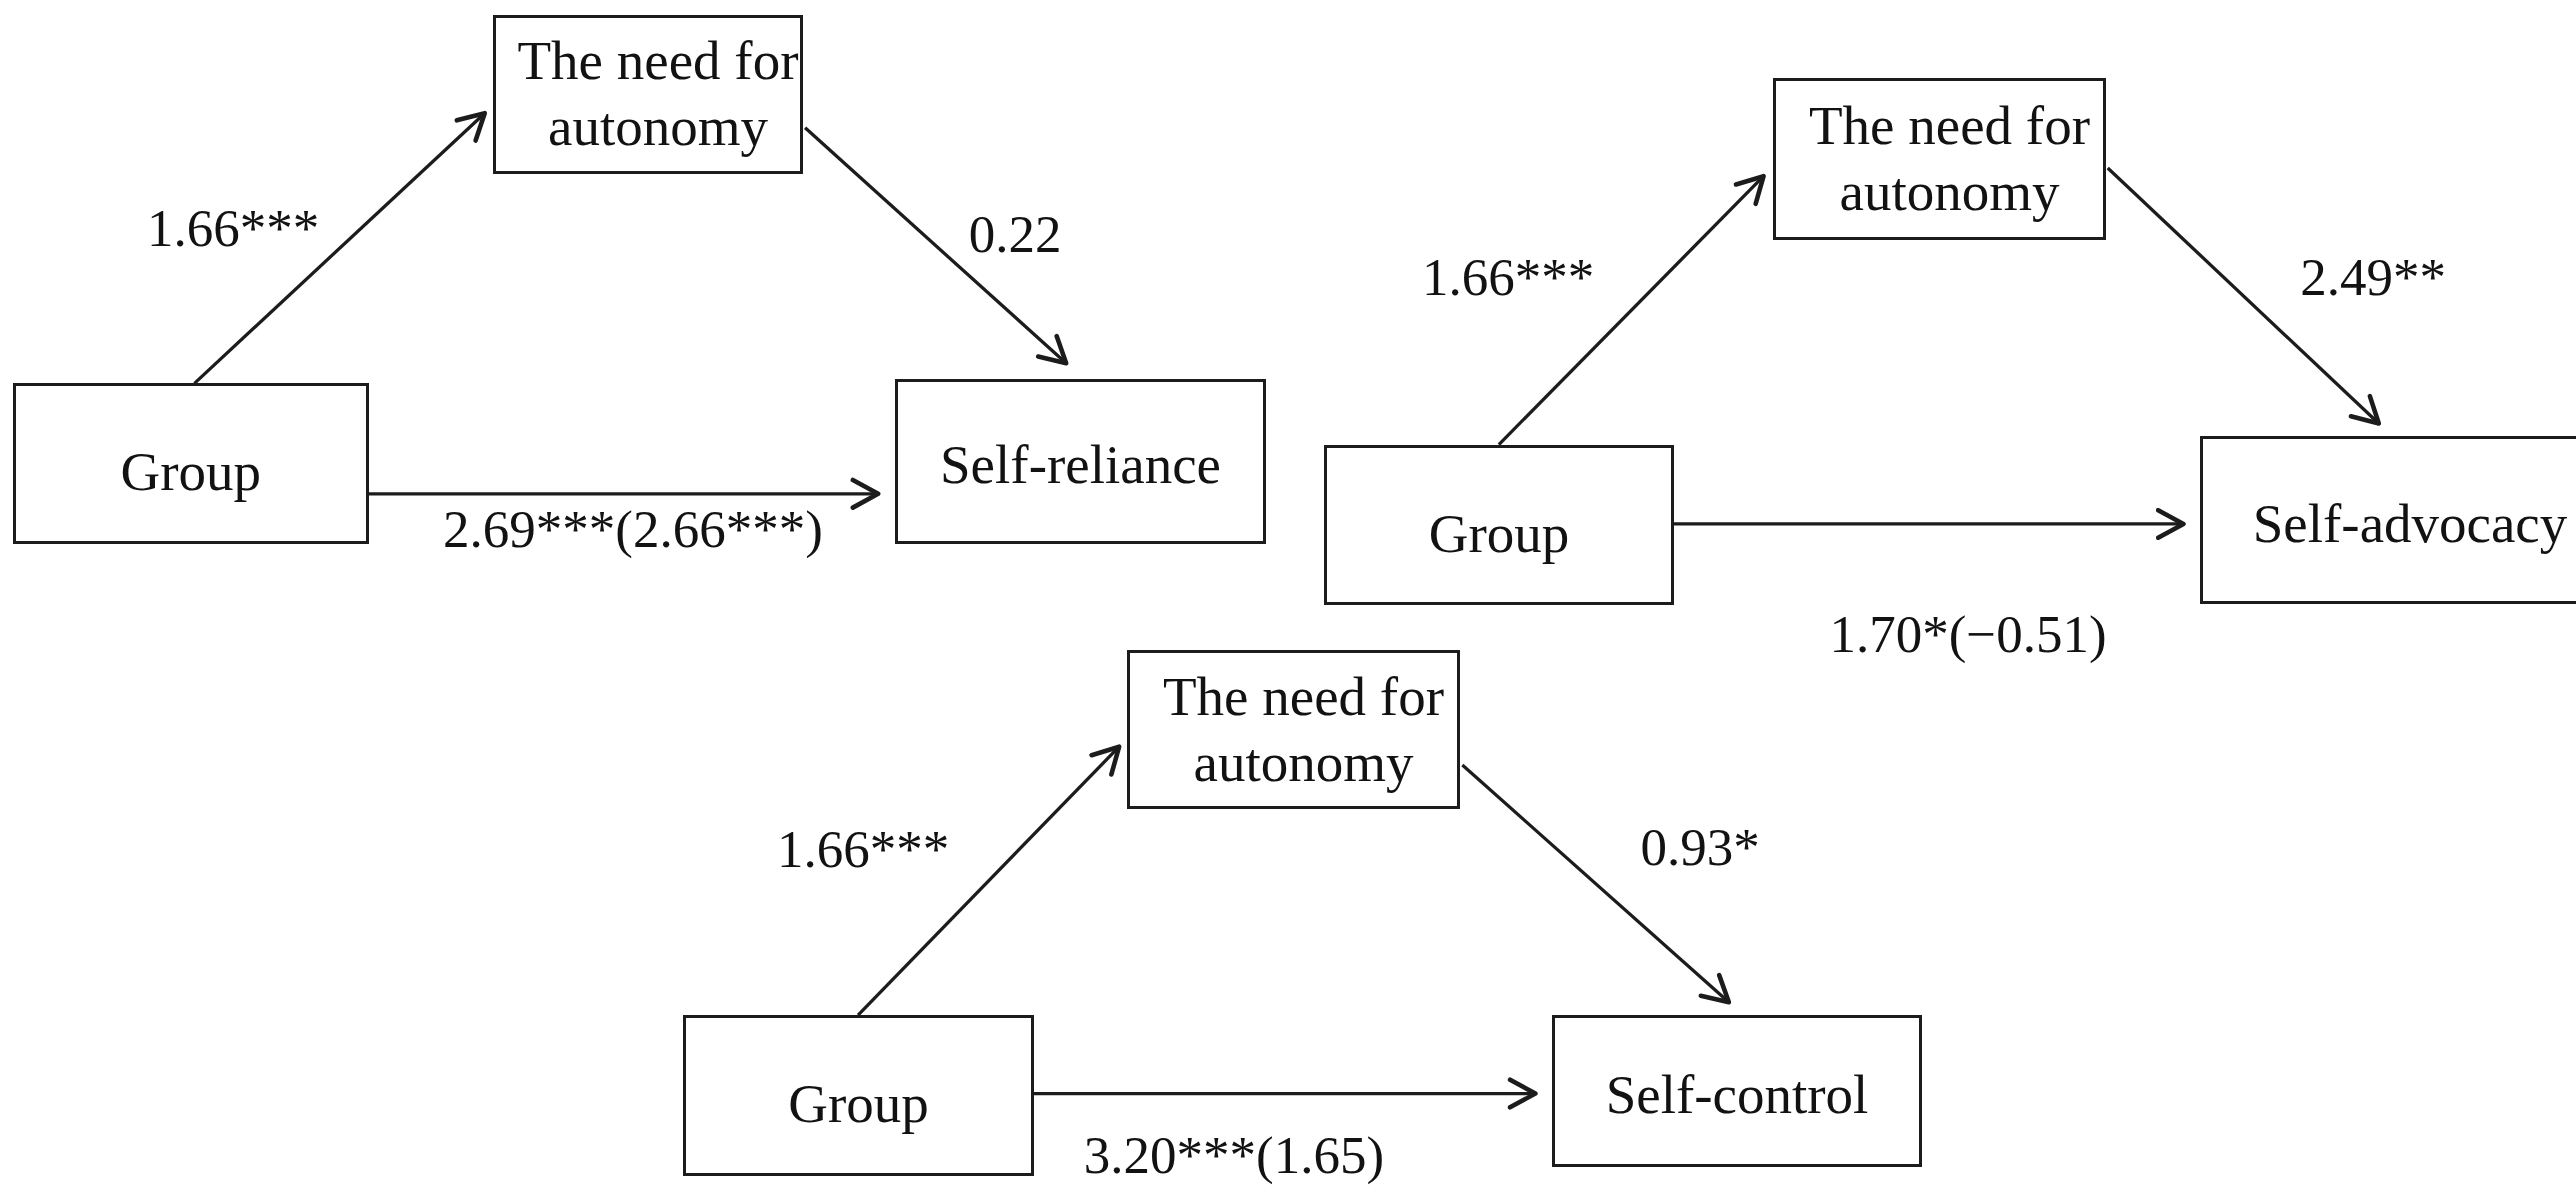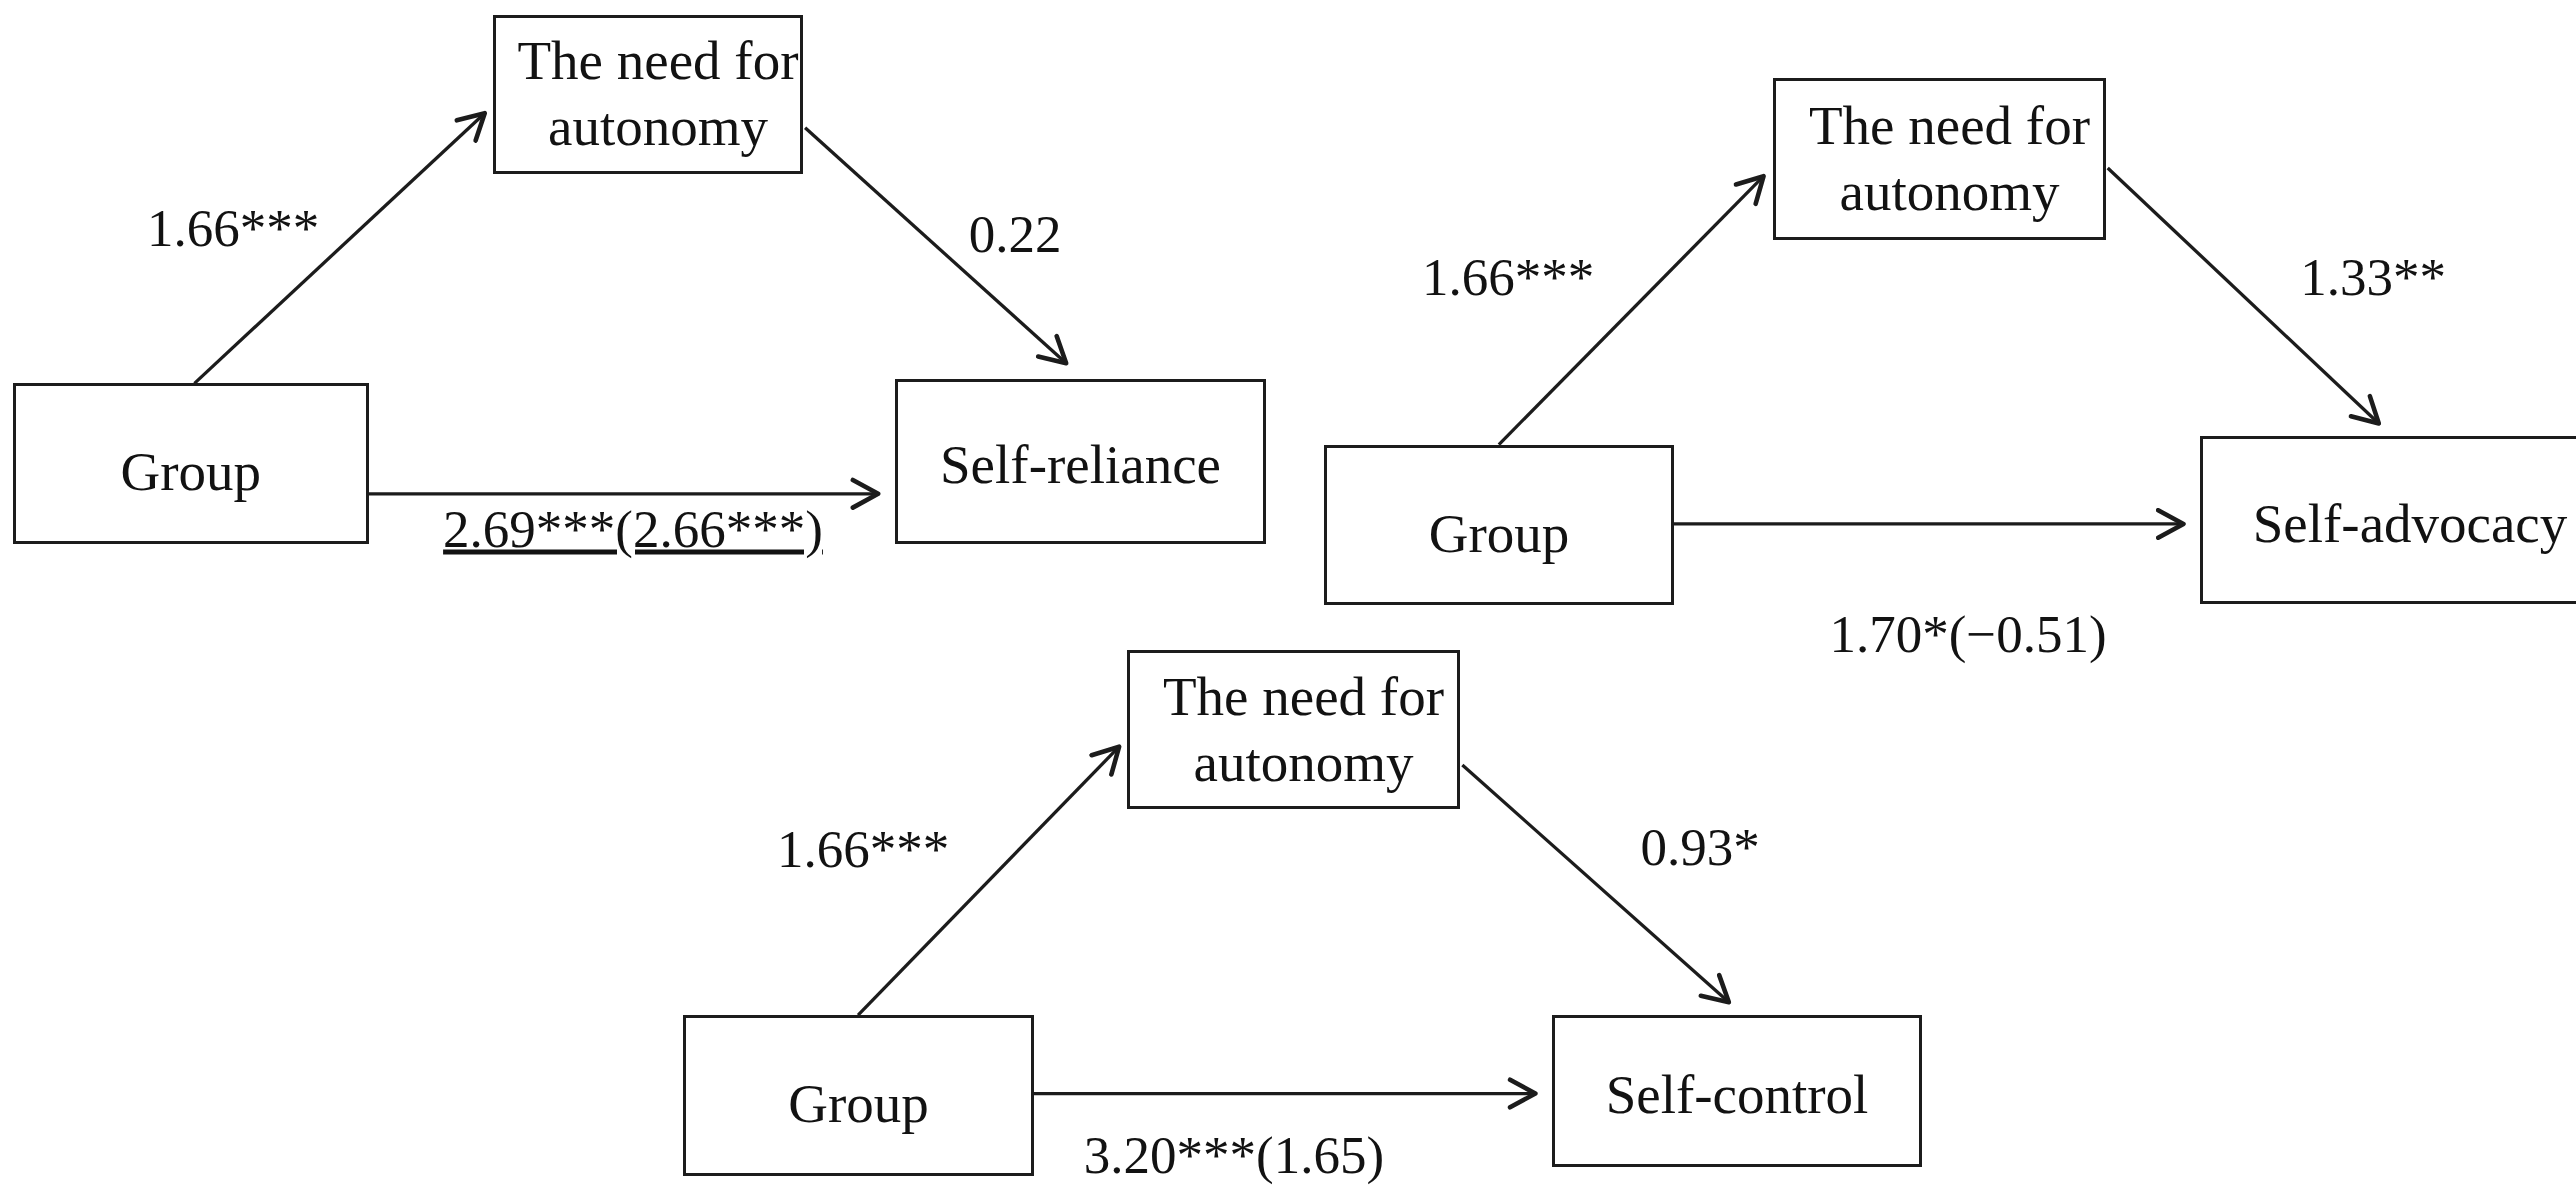--- a/index.html
+++ b/index.html
@@ -86,34 +86,34 @@
     <span>autonomy</span>
   </div>
   <div class="node predictor" style="left:12.8px; top:383px; width:356px; height:161px;">
     <span>Group</span>
   </div>
   <div class="node outcome" style="left:895px; top:379px; width:371px; height:165px;text-align:center;">
     <span>Self-reliance</span>
   </div>
   <div class="coef" style="left:233px; top:228px;">1.66***</div>
   <div class="coef" style="left:1015px; top:234px;">0.22</div>
-  <div class="coef" style="left:633px; top:529px;text-decoration:underline;">2.69***(2.66***)</div>
+  <div class="coef" style="left:633px; top:529px;">2.69***(2.66***)</div>
 
   <div class="node mediator" style="left:1773px; top:78px; width:333px; height:162px;">
     <span>The need for</span>
     <span>autonomy</span>
   </div>
   <div class="node predictor" style="left:1324px; top:445px; width:350px; height:160px;">
     <span>Group</span>
   </div>
   <div class="node outcome" style="left:2200px; top:436px; width:420px; height:168px;">
     <span>Self-advocacy</span>
   </div>
   <div class="coef" style="left:1508px; top:277px;">1.66***</div>
-  <div class="coef" style="left:2373px; top:277px;">1.33**</div>
+  <div class="coef" style="left:2373px; top:277px;">2.49**</div>
   <div class="coef" style="left:1968px; top:634px;">1.70*(−0.51)</div>
 
   <div class="node mediator" style="left:1127px; top:650px; width:333px; height:159px;">
     <span>The need for</span>
     <span>autonomy</span>
   </div>
   <div class="node predictor" style="left:683px; top:1015px; width:351px; height:161px;">
     <span>Group</span>
   </div>
   <div class="node outcome" style="left:1552px; top:1015px; width:370px; height:152px;">

